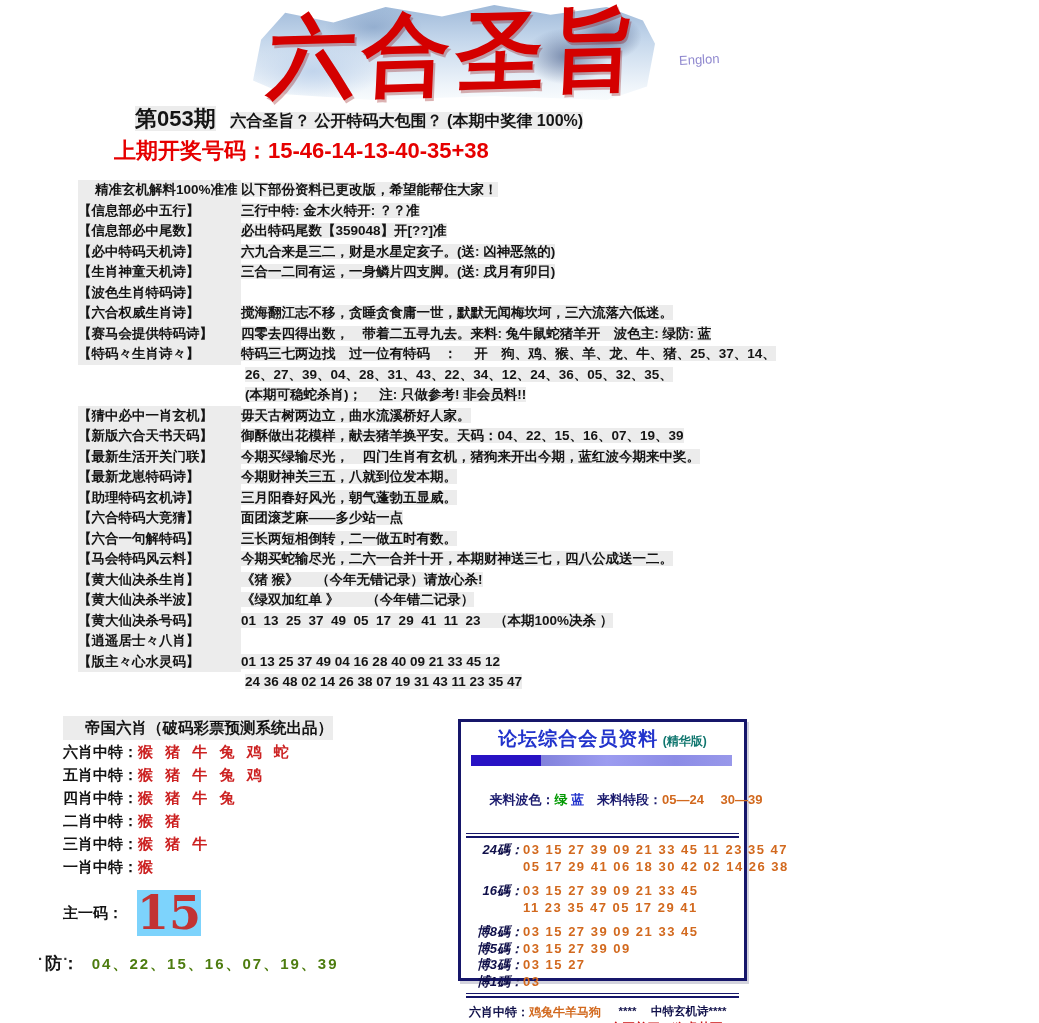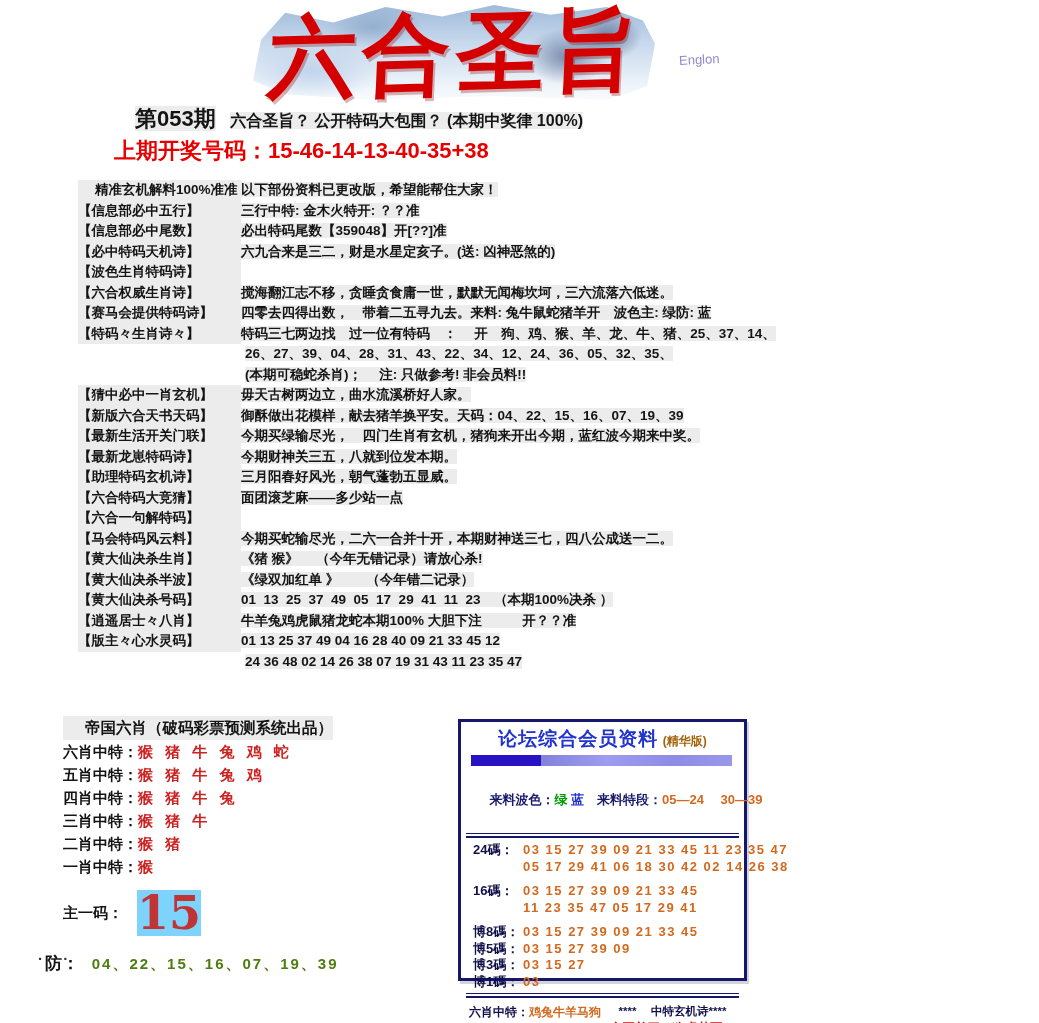--- a/index.html
+++ b/index.html
@@ -54,33 +54,33 @@
   .guard{margin-top:16px;margin-left:-18px;font-size:17px;font-weight:bold;}
   .guard .gnums{color:#4d7c0f;font-size:15px;margin-left:8px;letter-spacing:2px;}
   .dots{position:absolute;left:38px;top:950px;font-size:15px;font-weight:bold;color:#333;letter-spacing:8px;}
   
   .forum{
     position:absolute;left:458px;top:719px;width:283px;height:256px;
     border:3px solid #16166a;background:#fff;box-shadow:2px 3px 0 rgba(80,80,120,.25);
   }
   .ftitle{ text-align:center;margin-top:4px;line-height:26px;white-space:nowrap;}
   .ftitle .t1{color:#2233cc;font-size:19px;font-weight:bold;letter-spacing:1px;}
-  .ftitle .t2{color:#a16207;font-size:12px;font-weight:bold;text-align:right;}
+  .ftitle .t2{color:#0f766e;font-size:12px;font-weight:bold;text-align:right;}
   .gbar{height:11px;margin:1px 12px 4px 10px;
     background:linear-gradient(90deg,#2812c4 0%,#2812c4 27%,#8282dc 27%,#9c9cf0 52%,#8c8ce6 78%,#9898ea 100%);}
   .finfo{font-size:13px;font-weight:bold;margin-left:14px;line-height:20px;white-space:pre;}
   .finfo .nlbl{color:#1b1b6e;}
   .finfo .green{color:#009900;}
   .finfo .blue{color:#2233cc;}
   .finfo .orange{color:#d2691e;}
   .sep{height:2px;border-top:1px solid #16166a;border-bottom:2px solid #16166a;margin:3px 5px;}
   .codes{margin:4px 0 0 12px;}
   .frow{display:flex;font-size:13px;font-weight:bold;line-height:16.5px;}
   .frow.gap{margin-top:8px;}
-  .frow .flbl{flex:0 0 50px;color:#10104a;white-space:nowrap;}
+  .frow .flbl{flex:0 0 50px;text-align:right;color:#10104a;white-space:nowrap;font-style:italic;}
   .frow .flines{flex:1;color:#d2691e;letter-spacing:1.5px;white-space:pre;}
   .fbottom{display:flex;margin:5px 0 0 8px;}
   .fb-left{flex:0 0 132px;}
   .fb-left .brow{font-size:12px;font-weight:bold;line-height:18px;white-space:nowrap;}
   .fb-left .blbl{color:#10104a;}
   .fb-left .bval{color:#d2691e;}
   .fb-right{flex:1;text-align:center;}
   .poem-head{font-size:11.5px;font-weight:bold;color:#10104a;line-height:16px;white-space:pre;}
   .poem-line{font-size:12.5px;font-weight:bold;color:#cc1111;line-height:18px;white-space:pre;}
 </style>
@@ -99,50 +99,51 @@
 
 <div class="mainlist">
   <div class="row intro">
     <span class="lbl">精准玄机解料100%准准</span>
     <span class="cnt"><span class="hl">以下部份资料已更改版，希望能帮住大家！</span></span>
   </div>
 
 <div class="row"><span class="lbl">【信息部必中五行】</span><span class="cnt"><span class="hl">三行中特: 金木火特开: ？？准</span></span></div>
     <div class="row"><span class="lbl">【信息部必中尾数】</span><span class="cnt"><span class="hl">必出特码尾数【359048】开[??]准</span></span></div>
     <div class="row"><span class="lbl">【必中特码天机诗】</span><span class="cnt"><span class="hl">六九合来是三二，财是水星定亥子。(送: 凶神恶煞的)</span></span></div>
+    <div class="row"><span class="lbl">【生肖神童天机诗】</span><span class="cnt"><span class="hl">三合一二同有运，一身鳞片四支脚。(送: 戌月有卯日)</span></span></div>
     <div class="row"><span class="lbl">【波色生肖特码诗】</span></div>
     <div class="row"><span class="lbl">【六合权威生肖诗】</span><span class="cnt"><span class="hl">搅海翻江志不移，贪睡贪食庸一世，默默无闻梅坎坷，三六流落六低迷。</span></span></div>
     <div class="row"><span class="lbl">【赛马会提供特码诗】</span><span class="cnt"><span class="hl">四零去四得出数，　带着二五寻九去。来料: 兔牛鼠蛇猪羊开　波色主: 绿防: 蓝</span></span></div>
     <div class="row"><span class="lbl">【特码々生肖诗々】</span><span class="cnt"><span class="hl">特码三七两边找　过一位有特码　：　 开　狗、鸡、猴、羊、龙、牛、猪、25、37、14、</span></span></div>
     <div class="cont"><span class="hl">26、27、39、04、28、31、43、22、34、12、24、36、05、32、35、</span></div>
     <div class="cont"><span class="hl">(本期可稳蛇杀肖)；　 注: 只做参考! 非会员料!!</span></div>
     <div class="row"><span class="lbl">【猜中必中一肖玄机】</span><span class="cnt"><span class="hl">毋天古树两边立，曲水流溪桥好人家。</span></span></div>
     <div class="row"><span class="lbl">【新版六合天书天码】</span><span class="cnt"><span class="hl">御酥做出花模样，献去猪羊换平安。天码：04、22、15、16、07、19、39</span></span></div>
     <div class="row"><span class="lbl">【最新生活开关门联】</span><span class="cnt"><span class="hl">今期买绿输尽光，　四门生肖有玄机，猪狗来开出今期，蓝红波今期来中奖。</span></span></div>
     <div class="row"><span class="lbl">【最新龙崽特码诗】</span><span class="cnt"><span class="hl">今期财神关三五，八就到位发本期。</span></span></div>
     <div class="row"><span class="lbl">【助理特码玄机诗】</span><span class="cnt"><span class="hl">三月阳春好风光，朝气蓬勃五显威。</span></span></div>
     <div class="row"><span class="lbl">【六合特码大竞猜】</span><span class="cnt"><span class="hl">面团滚芝麻——多少站一点</span></span></div>
-    <div class="row"><span class="lbl">【六合一句解特码】</span></div>
+    <div class="row"><span class="lbl">【六合一句解特码】</span><span class="cnt"><span class="hl">三长两短相倒转，二一做五时有数。</span></span></div>
     <div class="row"><span class="lbl">【马会特码风云料】</span><span class="cnt"><span class="hl">今期买蛇输尽光，二六一合并十开，本期财神送三七，四八公成送一二。</span></span></div>
     <div class="row"><span class="lbl">【黄大仙决杀生肖】</span><span class="cnt"><span class="hl">《猪 猴》　 （今年无错记录）请放心杀!</span></span></div>
     <div class="row"><span class="lbl">【黄大仙决杀半波】</span><span class="cnt"><span class="hl">《绿双加红单 》　　（今年错二记录）</span></span></div>
     <div class="row"><span class="lbl">【黄大仙决杀号码】</span><span class="cnt"><span class="hl">01  13  25  37  49  05  17  29  41  11  23　（本期100%决杀 ）</span></span></div>
-    <div class="row"><span class="lbl">【逍遥居士々八肖】</span><span class="cnt"><span class="hl">牛羊兔鸡虎鼠猪龙蛇本期100% 大胆下注　　　开？？准</span></span></div>
+    <div class="row"><span class="lbl">【逍遥居士々八肖】</span></div>
     <div class="row"><span class="lbl">【版主々心水灵码】</span><span class="cnt"><span class="hl">01 13 25 37 49 04 16 28 40 09 21 33 45 12</span></span></div>
     <div class="cont"><span class="hl">24 36 48 02 14 26 38 07 19 31 43 11 23 35 47</span></div>
   </div>
 
 <div class="empire">
   <div><span class="empire-title">帝国六肖（破码彩票预测系统出品）</span></div>
   <div id="empire-rows">
       <div class="erow"><span class="elbl">六肖中特：</span><span class="animals">猴 猪 牛 兔 鸡 蛇</span></div>
       <div class="erow"><span class="elbl">五肖中特：</span><span class="animals">猴 猪 牛 兔 鸡</span></div>
       <div class="erow"><span class="elbl">四肖中特：</span><span class="animals">猴 猪 牛 兔</span></div>
+      <div class="erow"><span class="elbl">二肖中特：</span><span class="animals">猴 猪</span></div>
       <div class="erow"><span class="elbl">三肖中特：</span><span class="animals">猴 猪 牛</span></div>
-      <div class="erow"><span class="elbl">二肖中特：</span><span class="animals">猴 猪</span></div>
       <div class="erow"><span class="elbl">一肖中特：</span><span class="animals">猴</span></div>
     </div>
   <div class="maincode">
     <span class="mlbl">主一码：</span>
     <span class="mval">15</span>
   </div>
   <div class="guard">
     <span>防：</span>
     <span class="gnums">04、22、15、16、07、19、39</span>
   </div>

